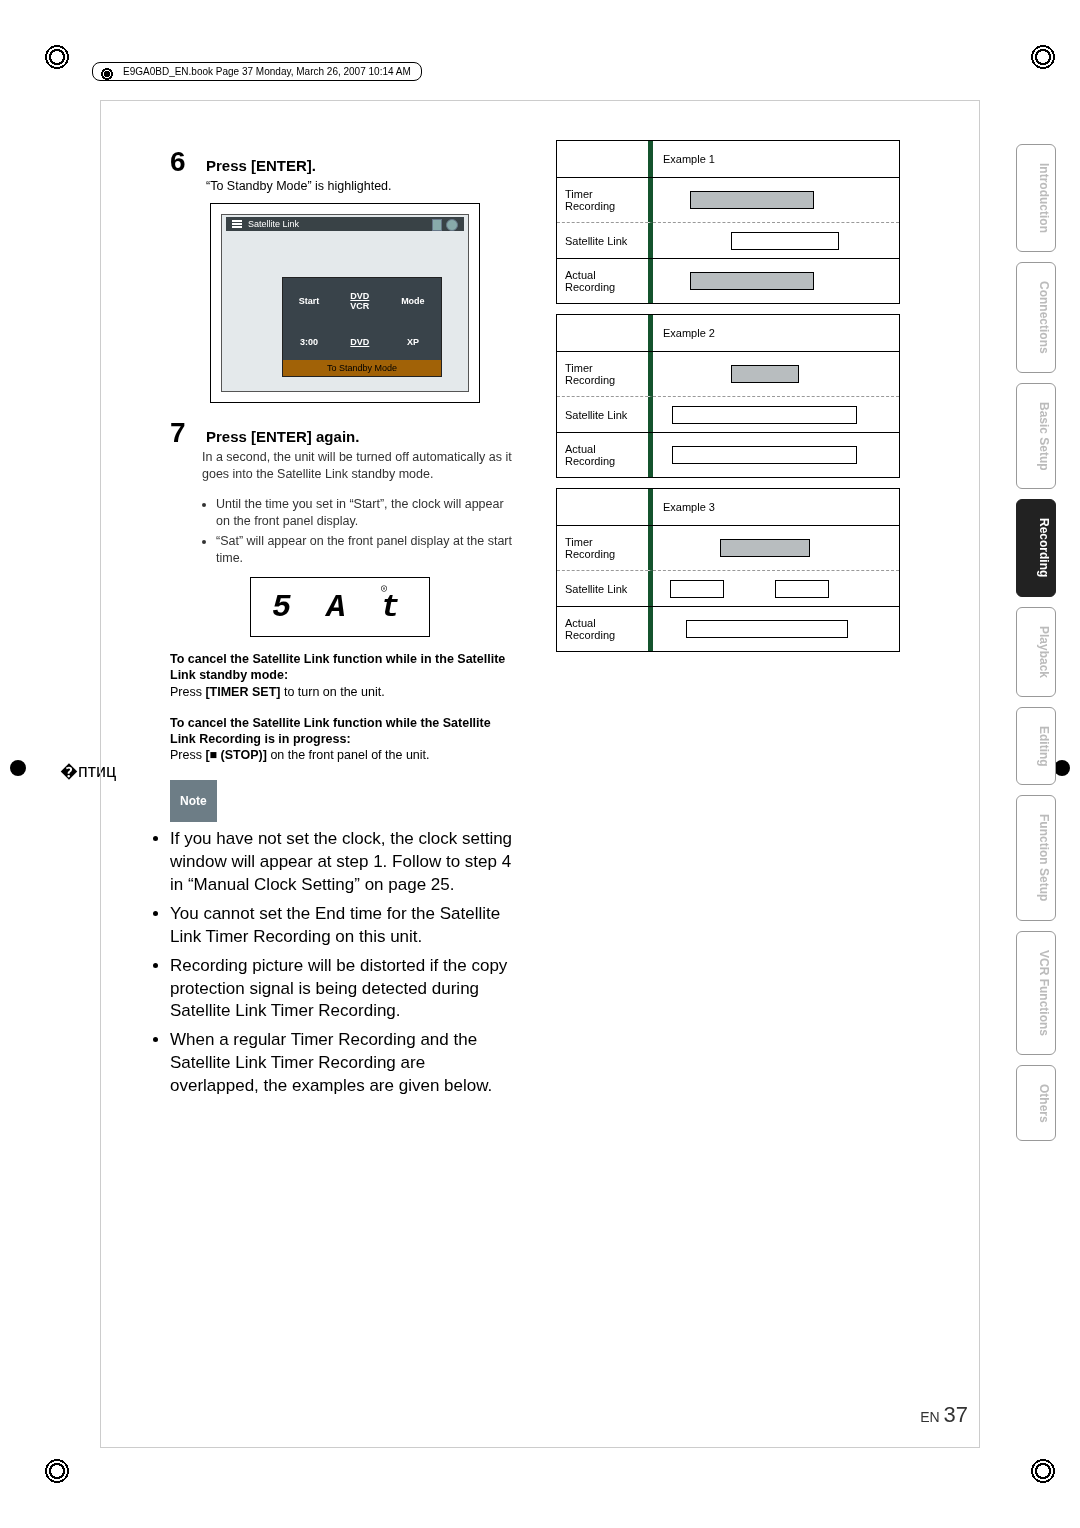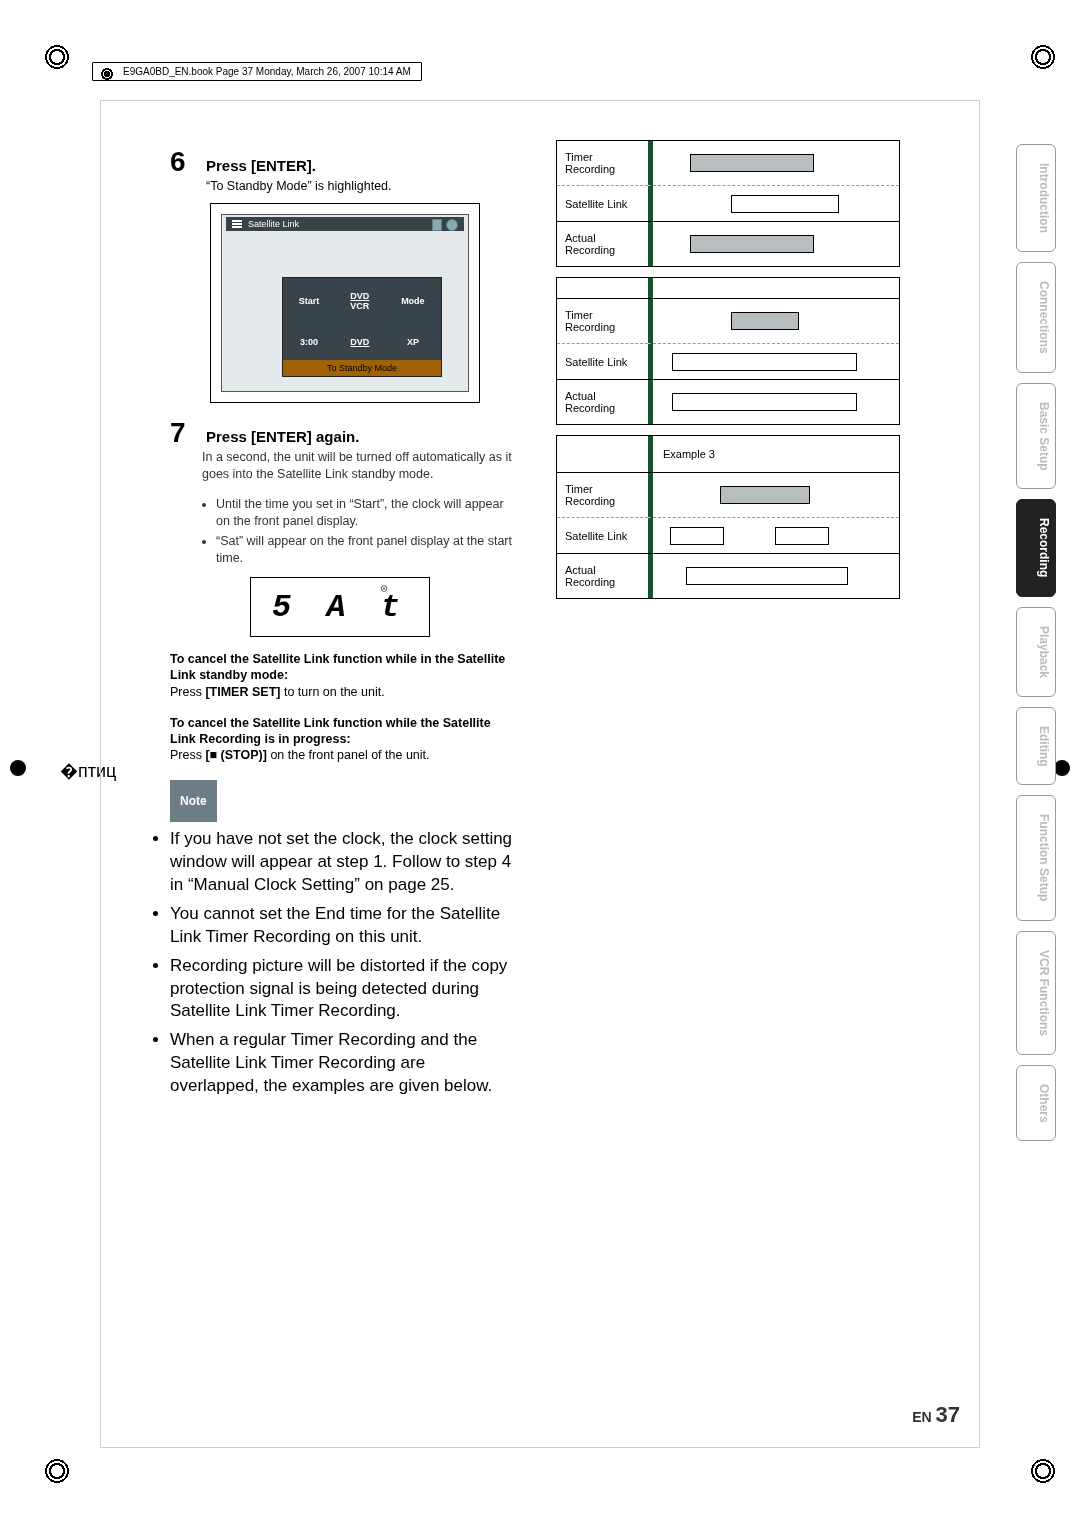--- a/index.html
+++ b/index.html
@@ -42,21 +42,21 @@
     position: absolute;
     left: 100px; right: 100px; top: 100px; bottom: 80px;
     border: 0.5px solid #ccc;
   }
 
   
   .header-strip {
     position: absolute;
     top: 62px; left: 92px;
     border: 1px solid #000;
-    border-radius: 1px;
+    border-radius: 8px;
     padding: 3px 10px 3px 30px;
     font-size: 10px;
     color: #000;
     display: flex; align-items: center; gap: 8px;
   }
   .header-strip .bullet {
     position: absolute; left: 6px; top: 3px;
     width: 16px; height: 16px; border-radius: 50%;
     background: radial-gradient(circle, #000 0 3px, transparent 3px 4px, #000 4px 6px, transparent 6px 9px);
   }
@@ -189,22 +189,22 @@
   }
   .bar {
     height: 18px; border: 1px solid #000;
     background: #b8bdbf;
   }
   .bar.blank { background: #fff; border:1px solid #000; }
 
   
   .footer {
     position: absolute;
-    bottom: 100px; right: 120px;
-    font-size: 14px; color: #333; font-weight: bold;
+    bottom: 100px; right: 112px;
+    font-size: 14px; color: #333;
   }
   .footer .page { font-size: 22px; }
 </style>
 </head>
 <body>
 
 <div class="regmark tl"></div>
 <div class="regmark tr"></div>
 <div class="regmark bl"></div>
 <div class="regmark br"></div>
@@ -314,20 +314,24 @@
       <li>You cannot set the End time for the Satellite Link Timer Recording on this unit.</li>
       <li>Recording picture will be distorted if the copy protection signal is being detected during Satellite Link Timer Recording.</li>
       <li>When a regular Timer Recording and the Satellite Link Timer Recording are overlapped, the examples are given below.</li>
     </ul>
   </div>
 
   <div class="col">
 
     <div class="ex-group">
       <div class="ex-row">
+        <div class="ex-label"></div>
+        <div class="ex-cell" style="font-size:11px">Example 1</div>
+      </div>
+      <div class="ex-row">
         <div class="ex-label">Timer Recording</div>
         <div class="ex-cell">
             <div class="bar" style="width:55%;margin-left:12%"></div>
           </div>
       </div>
       <div class="ex-row" style="border-top:none">
         <div class="ex-label" style="border-top:1px dashed #999">Satellite Link</div>
         <div class="ex-cell" style="border-top:1px dashed #999">
             <div class="bar blank" style="width:48%;margin-left:30%"></div>
           </div>
@@ -336,20 +340,21 @@
         <div class="ex-label">Actual Recording</div>
         <div class="ex-cell">
             <div class="bar" style="width:55%;margin-left:12%"></div>
           </div>
       </div>
     </div>
 
     <div class="ex-group">
       <div class="ex-row">
         <div class="ex-label"></div>
+        <div class="ex-cell" style="font-size:11px">Example 2</div>
       </div>
       <div class="ex-row">
         <div class="ex-label">Timer Recording</div>
         <div class="ex-cell">
             <div class="bar" style="width:30%;margin-left:30%"></div>
           </div>
       </div>
       <div class="ex-row" style="border-top:none">
         <div class="ex-label" style="border-top:1px dashed #999">Satellite Link</div>
         <div class="ex-cell" style="border-top:1px dashed #999">

